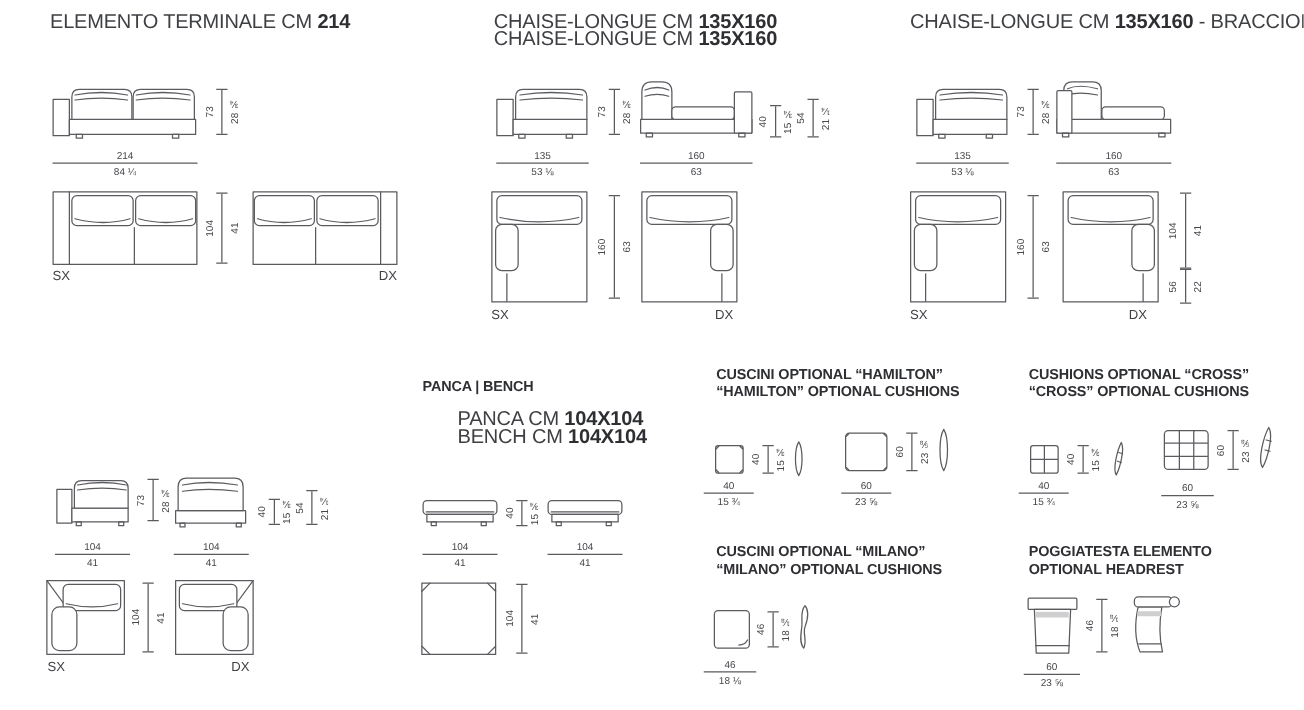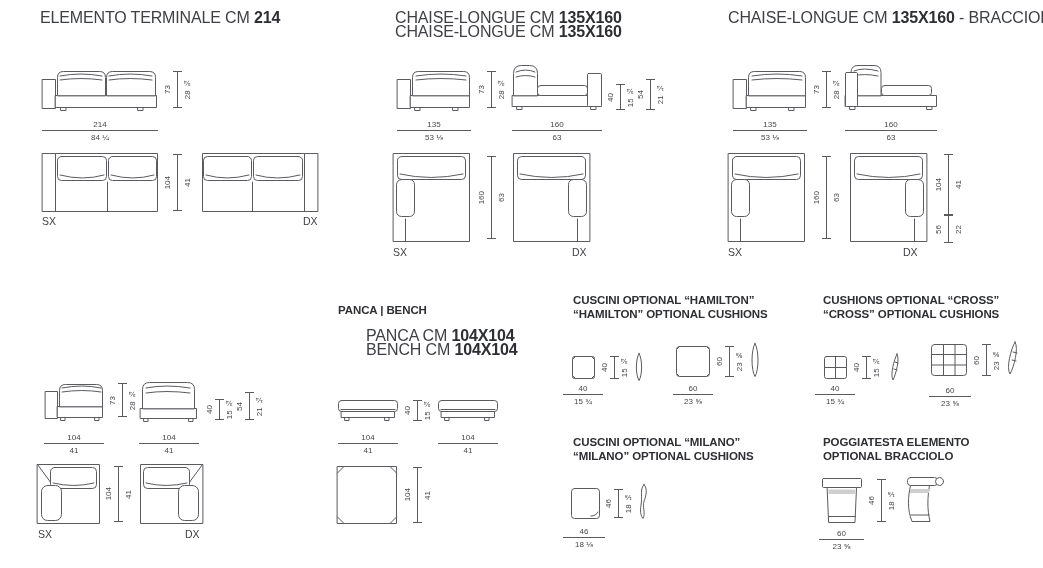--- a/index.html
+++ b/index.html
@@ -541,21 +541,21 @@
   </div>
 
   <div class="hdim" style="left:563px;top:527px;width:42px;">
     <span class="dimh">46</span>
     <span class="hline"></span>
     <span class="dimh">18 ⅛</span>
   </div>
 
   <div class="heading" style="left:823px;top:435px;">
     <div>POGGIATESTA ELEMENTO</div>
-    <div>OPTIONAL BRACCIOLO</div>
+    <div>OPTIONAL HEADREST</div>
   </div>
 
   <div class="draw" style="left:822px;top:478px;">
     <svg width="40" height="45" viewBox="0 0 40 45" fill="none" stroke="#5a5b5f" stroke-width="1" stroke-linejoin="round" stroke-linecap="round">
       <rect x="0.5" y="0.5" width="39" height="9" rx="1" fill="#fff"></rect>
       <path d="M5.5,9.5 h29 l-1.5,35 h-26 z" fill="#fff"></path>
       <rect x="6.5" y="11.5" width="26.5" height="4.5" fill="#cfcfcf" stroke="none"></rect>
       <line x1="6.5" y1="38.5" x2="33.5" y2="38.5"></line>
     </svg>
   </div>

